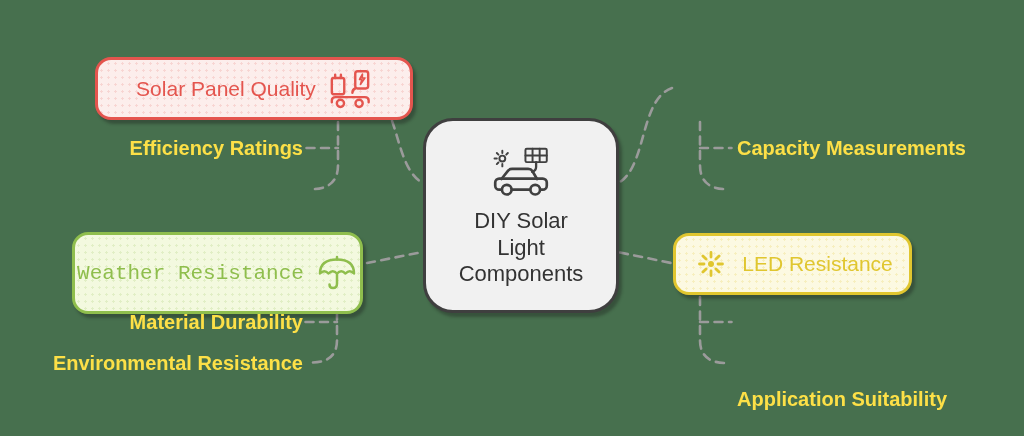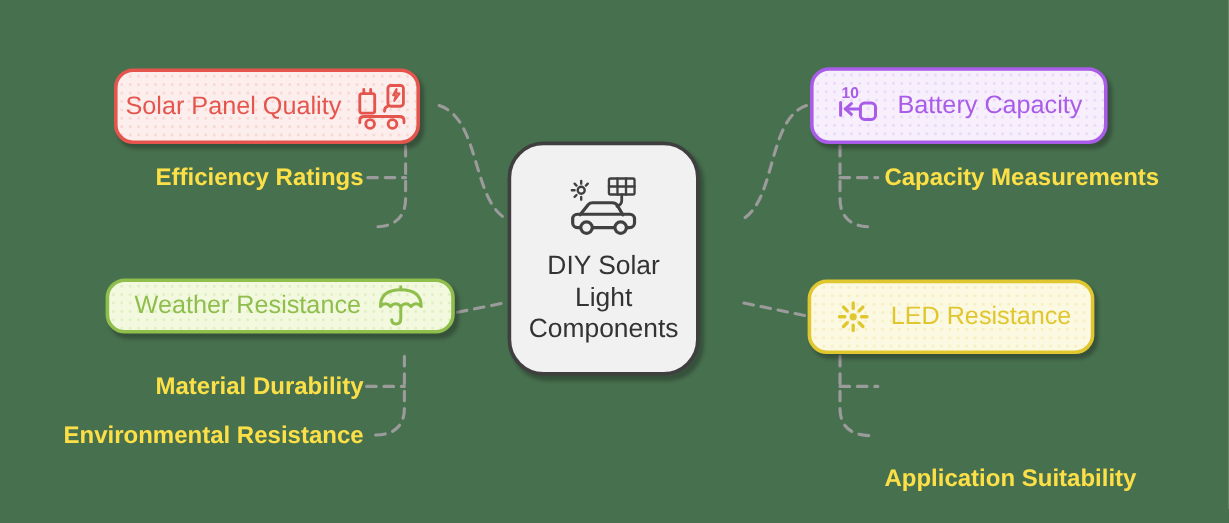--- a/index.html
+++ b/index.html
@@ -13,33 +13,33 @@
 
   
   .box{
     position:absolute;box-sizing:border-box;
     display:flex;align-items:center;justify-content:center;gap:12px;
     border:3px solid;border-radius:16px;
     box-shadow:3px 4px 3px rgba(25,25,25,0.35);
     background-size:7px 7px;
   }
   .box-label{font-size:21px;font-weight:400;white-space:nowrap;}
-  .b0{left:95px;top:57px;width:255px;height:63px;color:#E4554E;border-color:#E4554E;
+  .b0{left:95px;top:57px;width:318px;height:63px;color:#E4554E;border-color:#E4554E;
       background-color:#FCEEEC;background-image:radial-gradient(rgba(228,85,78,.16) 1px,transparent 1.3px);}
   .b1{left:675px;top:56px;width:248px;height:64px;color:#A95CE8;border-color:#A95CE8;
       background-color:#F7EFFC;background-image:radial-gradient(rgba(169,92,232,.16) 1px,transparent 1.3px);}
-  .b2{left:88px;top:232px;width:291px;height:46px;color:#8FBE4D;border-color:#8FBE4D;
-      background-color:#F3F9DF;background-image:radial-gradient(rgba(143,190,77,.18) 1px,transparent 1.3px);}
+  .b2{left:72px;top:232px;width:291px;height:82px;color:#8FBE4D;border-color:#8FBE4D;
+      background-color:#F3F9DF;background-image:radial-gradient(rgba(143,190,77,.18) 1px,transparent 1.3px);font-family:Liberation Mono, monospace;}
   .b3{left:673px;top:233px;width:239px;height:62px;color:#E0C62F;border-color:#E0C62F;
       background-color:#FCF9E2;background-image:radial-gradient(rgba(224,198,47,.2) 1px,transparent 1.3px);}
   .bicon{flex:0 0 auto;display:block;}
 
   
   .center-node{
-    position:absolute;left:423px;top:118px;width:160px;height:195px;box-sizing:border-box;
+    position:absolute;left:423px;top:118px;width:196px;height:195px;box-sizing:border-box;
     background:#F1F1F1;border:3px solid #3F3F3F;border-radius:30px;
     box-shadow:3px 4px 3px rgba(25,25,25,0.35);
     display:flex;flex-direction:column;align-items:center;justify-content:center;
     color:#333333;
   }
   .cicon{display:block;margin-bottom:9px;}
   .center-line{font-size:22px;line-height:26.5px;font-weight:400;text-align:center;}
 
   
   .leaf{
@@ -107,32 +107,20 @@
         <rect x="28.5" y="4" width="13.5" height="18" rx="2.5"></rect>
         <path d="M36 7 L33 12.5 H35.4 L34 17.5 L38.6 11 H35.8 Z" stroke-width="1.7"></path>
         <path d="M28.5 22 Q25.5 23 25.5 26.5"></path>
         <path d="M4 36.5 L4 34.5 Q4 31 8 31 L38.5 31 Q42.5 31 42.5 34.5 L42.5 36.5"></path>
         <circle cx="13" cy="37.5" r="3.8" fill="#FCEEEC"></circle>
         <circle cx="32.5" cy="37.5" r="3.8" fill="#FCEEEC"></circle>
       </g>
     </svg>
   </div>
 
-  <div class="box b1">
-    <svg class="bicon" width="40" height="38" viewBox="0 0 40 38">
-      <text class="icon-num" x="12.5" y="12.5" text-anchor="middle">10</text>
-      <g fill="none" stroke="currentColor" stroke-width="2.5" stroke-linecap="round" stroke-linejoin="round">
-        <path d="M4.5 16.5 V27"></path>
-        <path d="M8.5 21.8 H21"></path>
-        <path d="M13.5 17.3 L8.5 21.8 L13.5 26.3"></path>
-        <rect x="21" y="16.8" width="12.6" height="13.8" rx="3.5"></rect>
-      </g>
-    </svg>
-    <span class="box-label">Battery Capacity</span>
-  </div>
 
   <div class="box b2">
     <span class="box-label">Weather Resistance</span>
     <svg class="bicon" width="42" height="40" viewBox="0 0 42 40">
       <g fill="none" stroke="currentColor" stroke-width="2.5" stroke-linecap="round" stroke-linejoin="round">
         <path d="M21 6.5 V4"></path>
         <path d="M4 20.5 Q4 6.5 21 6.5 Q38 6.5 38 20.5 Q33.75 15.8 29.5 20.5 Q25.25 15.8 21 20.5 Q16.75 15.8 12.5 20.5 Q8.25 15.8 4 20.5 Z"></path>
         <path d="M21 21 V30.5 Q21 35 17 35 Q13.5 35 13.5 31.5"></path>
       </g>
     </svg>

